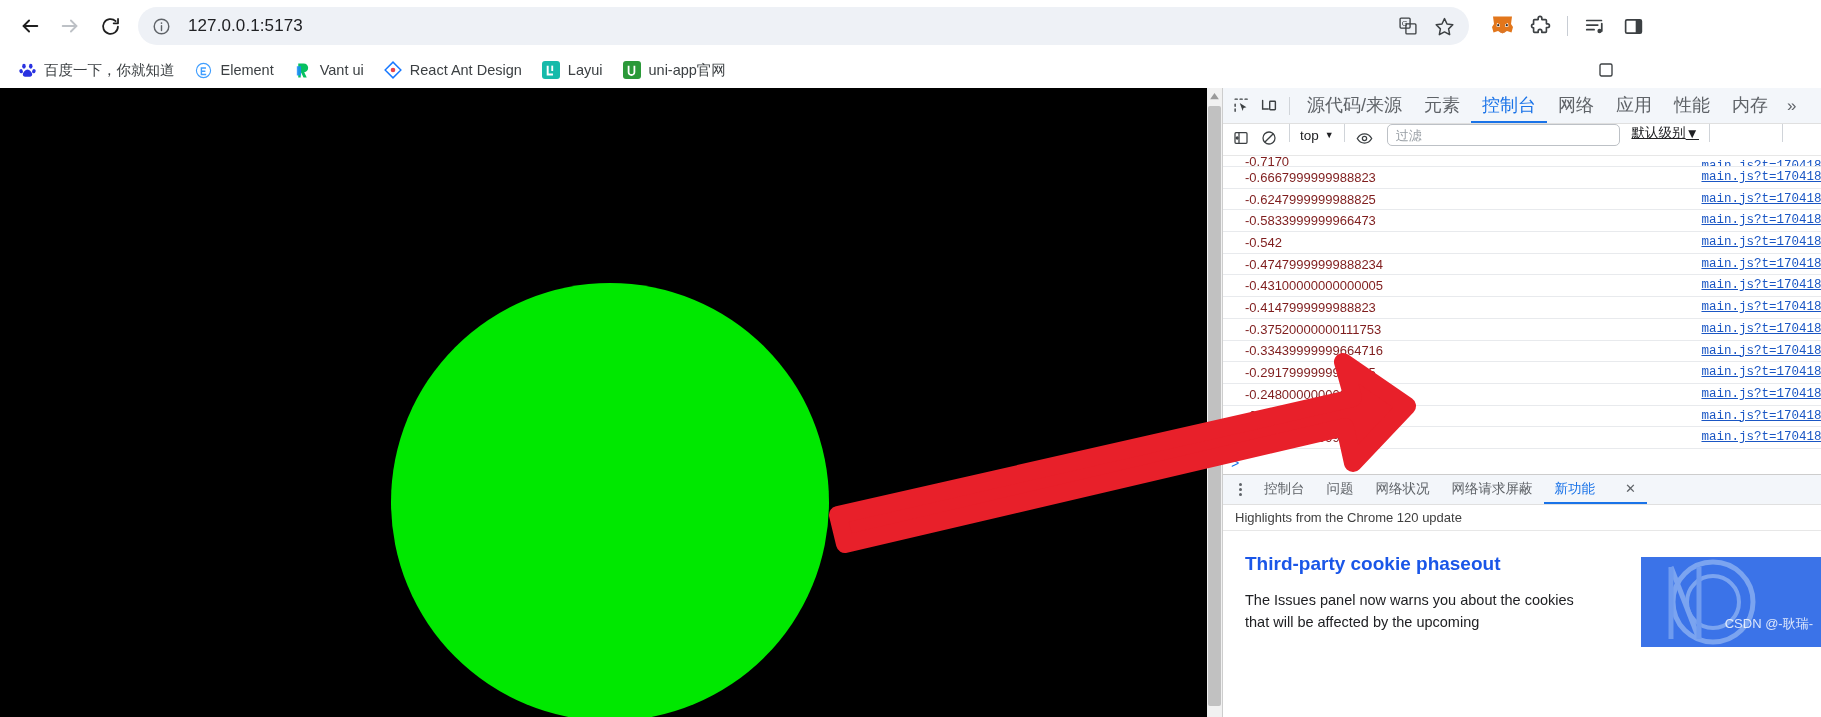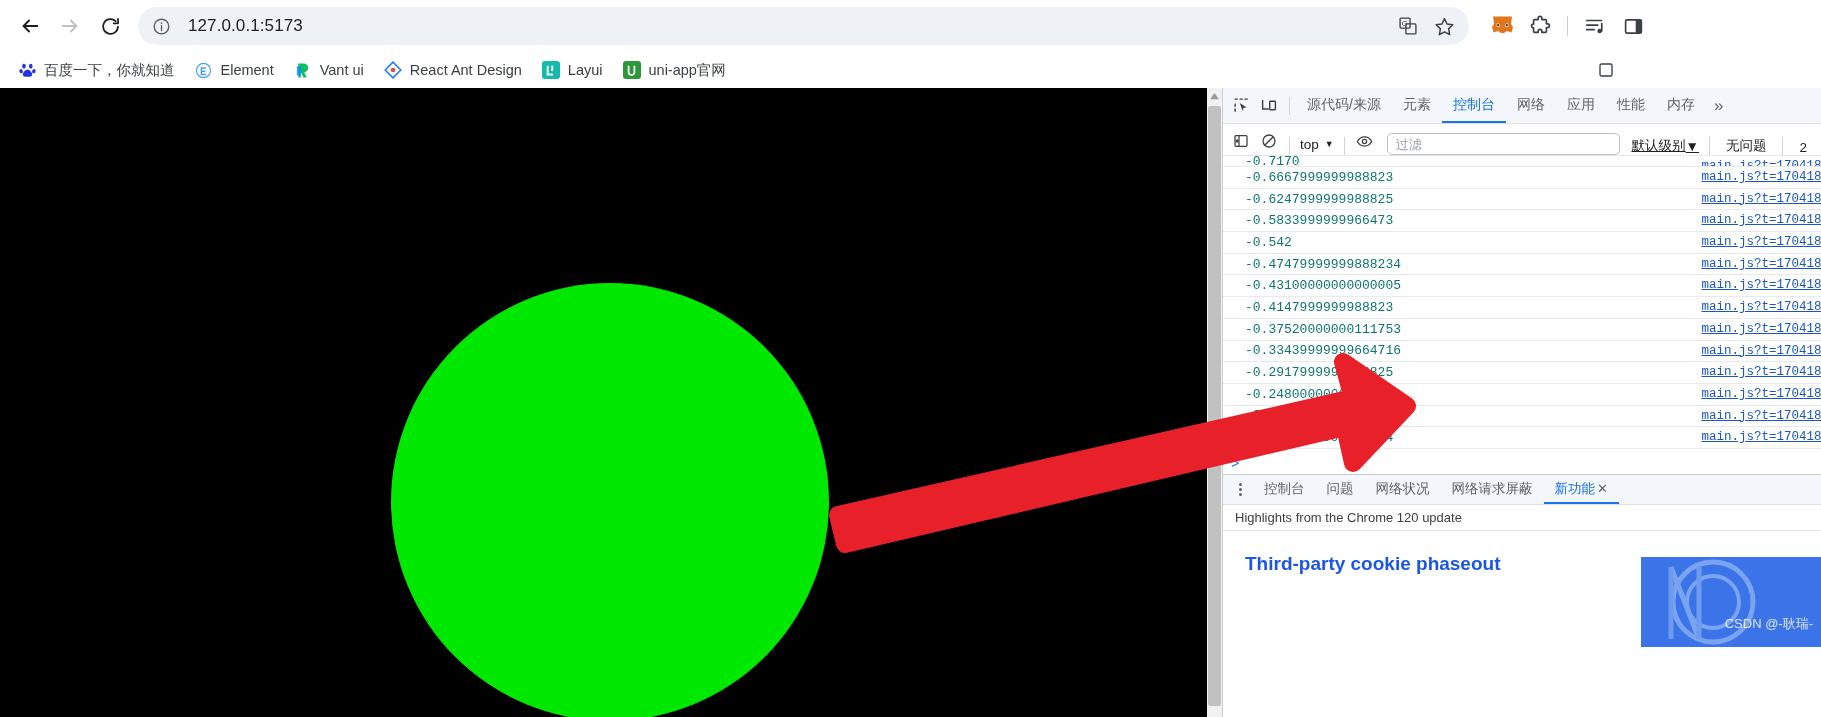--- a/index.html
+++ b/index.html
@@ -114,28 +114,28 @@
     border-bottom: 1px solid #e0e0e0; background: #f3f6fa; flex: none;
     padding-left: 4px;
   }
   .dt-icon-btn {
     width: 28px; height: 28px; display: flex; align-items: center;
     justify-content: center; color: #3c4043; flex: none; border-radius: 4px;
   }
   .dt-vsep { width: 1px; height: 18px; background: #d0d4d9; margin: 0 6px; flex: none; }
   .dt-tab {
     height: 35px; padding: 0 11px; display: flex; align-items: center;
-    font-size: 14px; color: #5f6368; white-space: nowrap; flex: none;
+    font-size: 18px; color: #5f6368; white-space: nowrap; flex: none;
     border-bottom: 2px solid transparent;
   }
   .dt-tab.active { color: #1a73e8; border-bottom-color: #1a73e8; font-weight: 400; }
   .dt-more { font-size: 17px; color: #5f6368; padding: 0 8px; flex: none; }
 
   .dt-filterbar {
-    height: 32px; display: flex; align-items: flex-end; flex: none;
+    height: 32px; display: flex; align-items: flex-start; flex: none;
     border-bottom: 1px solid #e7e7e7; background: #fff; padding: 0 4px;
   }
   .ctx-select {
     display: flex; align-items: center; font-size: 13.5px; color: #202124;
     padding: 0 4px; height: 22px; flex: none;
   }
   .ctx-select .caret { margin-left: 6px; font-size: 9px; }
   .filter-input {
     flex: 1 1 auto; height: 22px; min-width: 40px; margin: 0 8px;
     border: 1px solid #bdc1c6; border-radius: 5px; background: #fff;
@@ -154,22 +154,22 @@
     flex: 0 0 auto; height: 318px; overflow: hidden; background: #fff;
     position: relative;
   }
   .log-row {
     display: flex; align-items: center; justify-content: space-between;
     height: 21.7px; border-bottom: 1px solid #e8eaed;
     padding-left: 22px; padding-right: 4px; position: relative;
   }
   .log-row.clipped { height: 11px; overflow: hidden; }
   .log-val {
-    font-family: Liberation Mono, monospace; font-size: 13px;
-    color: #0f766e; white-space: nowrap;
+    font-family: Liberation Sans, sans-serif; font-size: 13px;
+    color: #7f1d1d; white-space: nowrap;
   }
   .log-src {
     font-family: "Liberation Mono", monospace; font-size: 12.5px;
     color: #1a56c4; text-decoration: underline; white-space: nowrap;
     position: absolute; right: -38px; top: 3px;
   }
   .prompt-row { height: 30px; display: flex; align-items: center; padding-left: 8px; }
   .prompt-caret { color: #1a73e8; font-size: 14px; font-family: "Liberation Mono", monospace; }
 
   
@@ -182,21 +182,21 @@
     background: #f3f6fa; border-bottom: 1px solid #e0e0e0; padding-left: 4px;
   }
   .kebab { width: 26px; display: flex; flex-direction: column; align-items: center;
            justify-content: center; flex: none; }
   .kebab i { width: 3px; height: 3px; background: #5f6368; border-radius: 50%; margin: 1px 0; display: block; }
   .dw-tab {
     height: 29px; padding: 0 11px; display: flex; align-items: center;
     font-size: 13.5px; color: #5f6368; white-space: nowrap; flex: none;
     border-bottom: 2px solid transparent;
   }
-  .dw-tab.active { color: #1a73e8; border-bottom-color: #1a73e8; }
+  .dw-tab.active { color: #1a73e8; border-bottom-color: #1a73e8; gap: 28px; }
   .dw-close { font-size: 13px; color: #5f6368; margin-left: 2px; }
 
   .wn-subhead {
     height: 26px; display: flex; align-items: center; padding-left: 12px;
     font-size: 13px; color: #404040; border-bottom: 1px solid #e7e7e7; flex: none;
   }
   .wn-body { flex: 1 1 auto; position: relative; overflow: hidden; padding: 22px 0 0 22px; }
   .wn-title { font-size: 19px; font-weight: bold; color: #1a56e8; margin-bottom: 14px; }
   .wn-text { font-size: 14.5px; color: #202124; line-height: 1.55; max-width: 330px; }
   .wn-thumb {
@@ -519,20 +519,21 @@
         <div class="dw-tab active">
           <span>新功能</span>
           <span class="dw-close">✕</span>
         </div>
       </div>
 
       <div class="wn-subhead">Highlights from the Chrome 120 update</div>
 
       <div class="wn-body">
         <div class="wn-title">Third-party cookie phaseout</div>
+        <div class="wn-text">The Issues panel now warns you about the cookies that will be affected by the upcoming</div>
         <div class="wn-thumb">
           <svg width="180" height="90" viewBox="0 0 180 90">
             <rect width="180" height="90" fill="#3b73e8"></rect>
             <circle cx="72" cy="45" r="40" fill="none" stroke="#7ba4f0" stroke-width="5"></circle>
             <circle cx="72" cy="45" r="26" fill="none" stroke="#7ba4f0" stroke-width="4"></circle>
             <path d="M30 10 L58 82" stroke="#7ba4f0" stroke-width="5" fill="none"></path>
             <path d="M30 82 L30 10" stroke="#6f9bef" stroke-width="5" fill="none"></path>
             <path d="M58 10 L58 82" stroke="#6f9bef" stroke-width="5" fill="none"></path>
           </svg>
           <div class="wn-watermark">CSDN @-耿瑞-</div>

